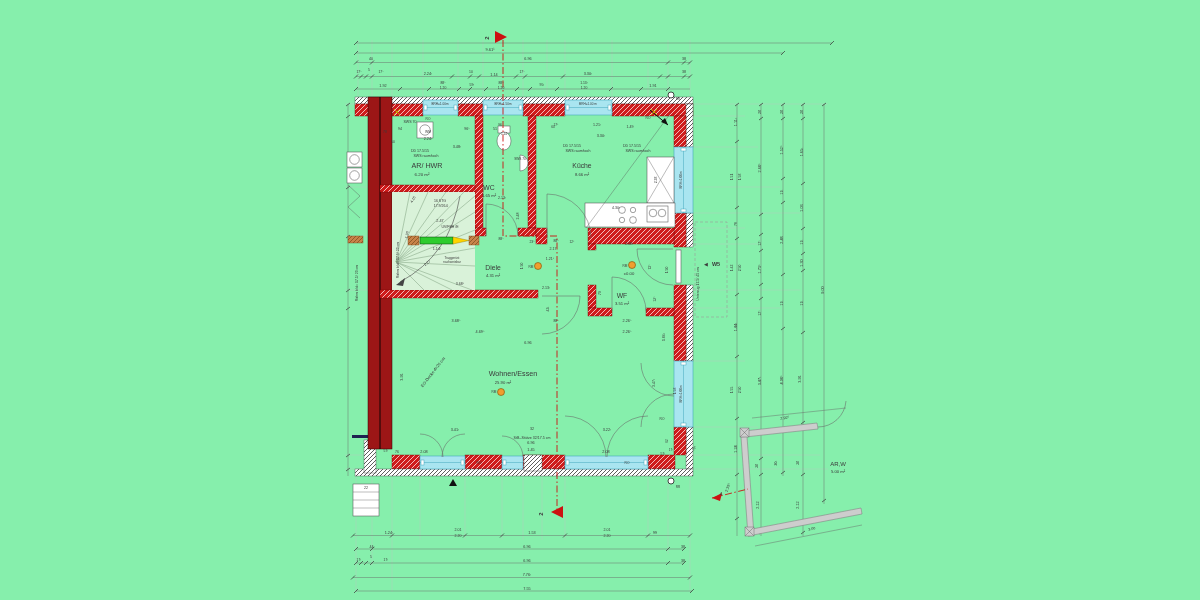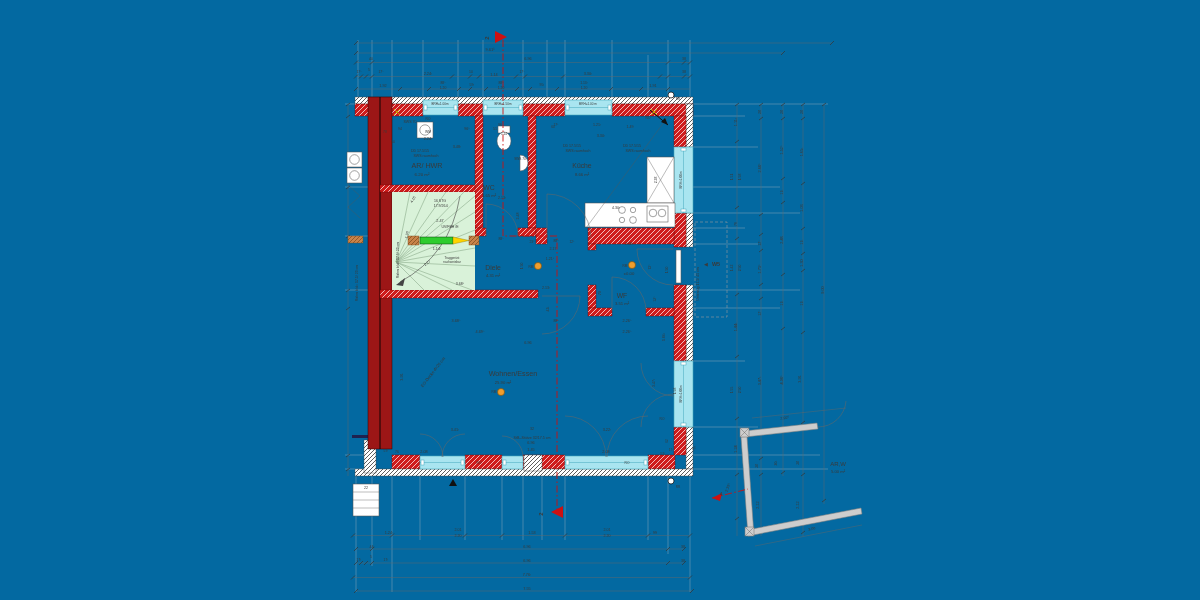--- a/index.html
+++ b/index.html
@@ -1,16 +1,16 @@
 <!DOCTYPE html>
 <html style="--wall_red: #cf1b1b; --party_wall: #9c1616; --window_cyan: #a9e5f0; --window_frame: #43a7bd; --stair_green: #d9f2d9; --lintel_green: #2ecc2e; --lintel_yellow: #ffd400; --bearing_brown: #c8834a; --smoke_detector_orange: #f09e2e; --section_red: #cc1111; --fragment_wall_gray: #cdcdcd; --dim_line: #666666; --text: #3a3a3a;"><head>
 <meta charset="utf-8">
 <style>
   html,body{margin:0;padding:0;background:#ffffff;}
-  #stage{position:relative;width:1200px;height:600px;background:#0369a1;overflow:hidden;
+  #stage{position:relative;width:1200px;height:600px;background:#86efac;overflow:hidden;
          font-family:"Liberation Sans", sans-serif;}
   svg{position:absolute;left:0;top:0;}
   .dim{stroke:var(--dim_line);stroke-width:.45;fill:none;}
   .tick{stroke:#333;stroke-width:.7;fill:none;}
   .ext{stroke:#c6c6c6;stroke-width:.35;fill:none;}
   .wall{fill:url(#pat-red);stroke:#7a0000;stroke-width:.4;}
   .insul{fill:url(#pat-insul);stroke:#444;stroke-width:.4;}
   .party{fill:var(--party_wall);stroke:#300;stroke-width:.5;}
   .win{fill:var(--window_cyan);stroke:var(--window_frame);stroke-width:.6;}
   .winline{stroke:var(--window_frame);stroke-width:.5;fill:none;}

